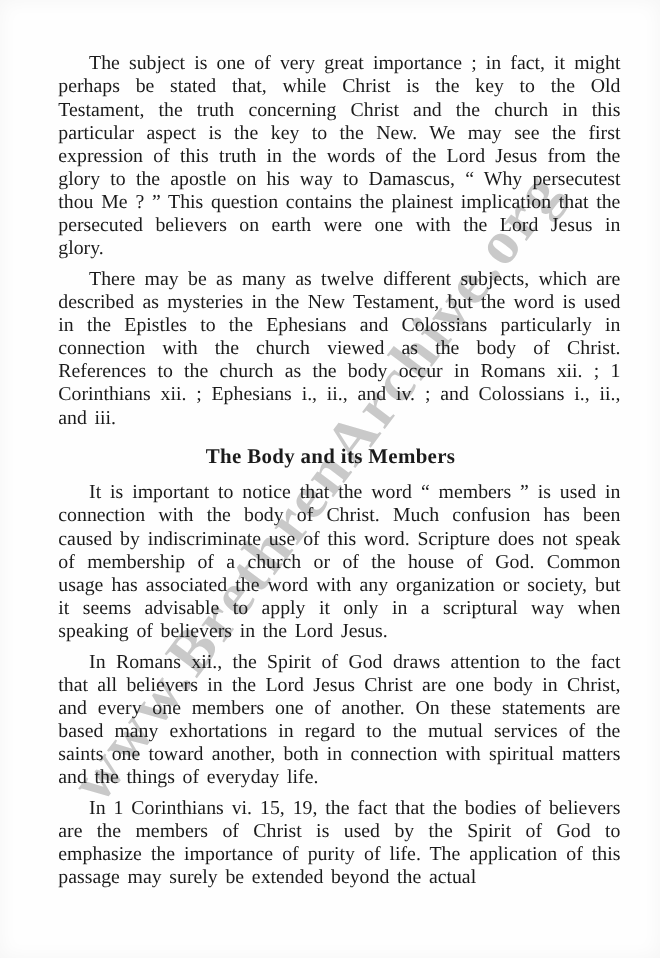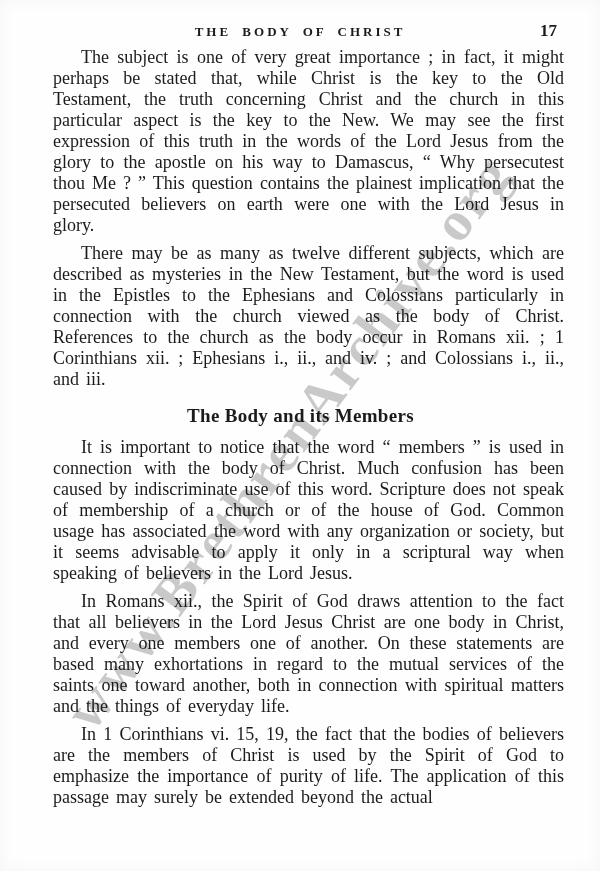--- a/index.html
+++ b/index.html
@@ -87,24 +87,20 @@
     letter-spacing: 0.3px;
   }
 </style>
 </head>
 <body>
 
 <div class="page">
 
   <div class="watermark" style="color: rgb(201, 201, 201);">www.BrethrenArchive.org</div>
 
-  <header class="running-head">
-    <span class="head-title">THE BODY OF CHRIST</span>
-    <span class="page-num">17</span>
-  </header>
 
   <main class="text-block">
     <p>The subject is one of very great importance ; in fact, it might perhaps be stated that, while Christ is the key to the Old Testament, the truth concerning Christ and the church in this particular aspect is the key to the New. We may see the first expression of this truth in the words of the Lord Jesus from the glory to the apostle on his way to Damascus, “ Why persecutest thou Me ? ” This question contains the plainest implication that the persecuted believers on earth were one with the Lord Jesus in glory.</p>
     <p>There may be as many as twelve different subjects, which are described as mysteries in the New Testament, but the word is used in the Epistles to the Ephesians and Colossians particularly in connection with the church viewed as the body of Christ. References to the church as the body occur in Romans xii. ; 1 Corinthians xii. ; Ephesians i., ii., and iv. ; and Colossians i., ii., and iii.</p>
 
     <h2 class="section-heading">The Body and its Members</h2>
 
     <p>It is important to notice that the word “ members ” is used in connection with the body of Christ. Much confusion has been caused by indiscriminate use of this word. Scripture does not speak of membership of a church or of the house of God. Common usage has associated the word with any organization or society, but it seems advisable to apply it only in a scriptural way when speaking of believers in the Lord Jesus.</p>
     <p>In Romans xii., the Spirit of God draws attention to the fact that all believers in the Lord Jesus Christ are one body in Christ, and every one members one of another. On these statements are based many exhortations in regard to the mutual services of the saints one toward another, both in connection with spiritual matters and the things of everyday life.</p>
     <p>In 1 Corinthians vi. 15, 19, the fact that the bodies of believers are the members of Christ is used by the Spirit of God to emphasize the importance of purity of life. The application of this passage may surely be extended beyond the actual</p>

